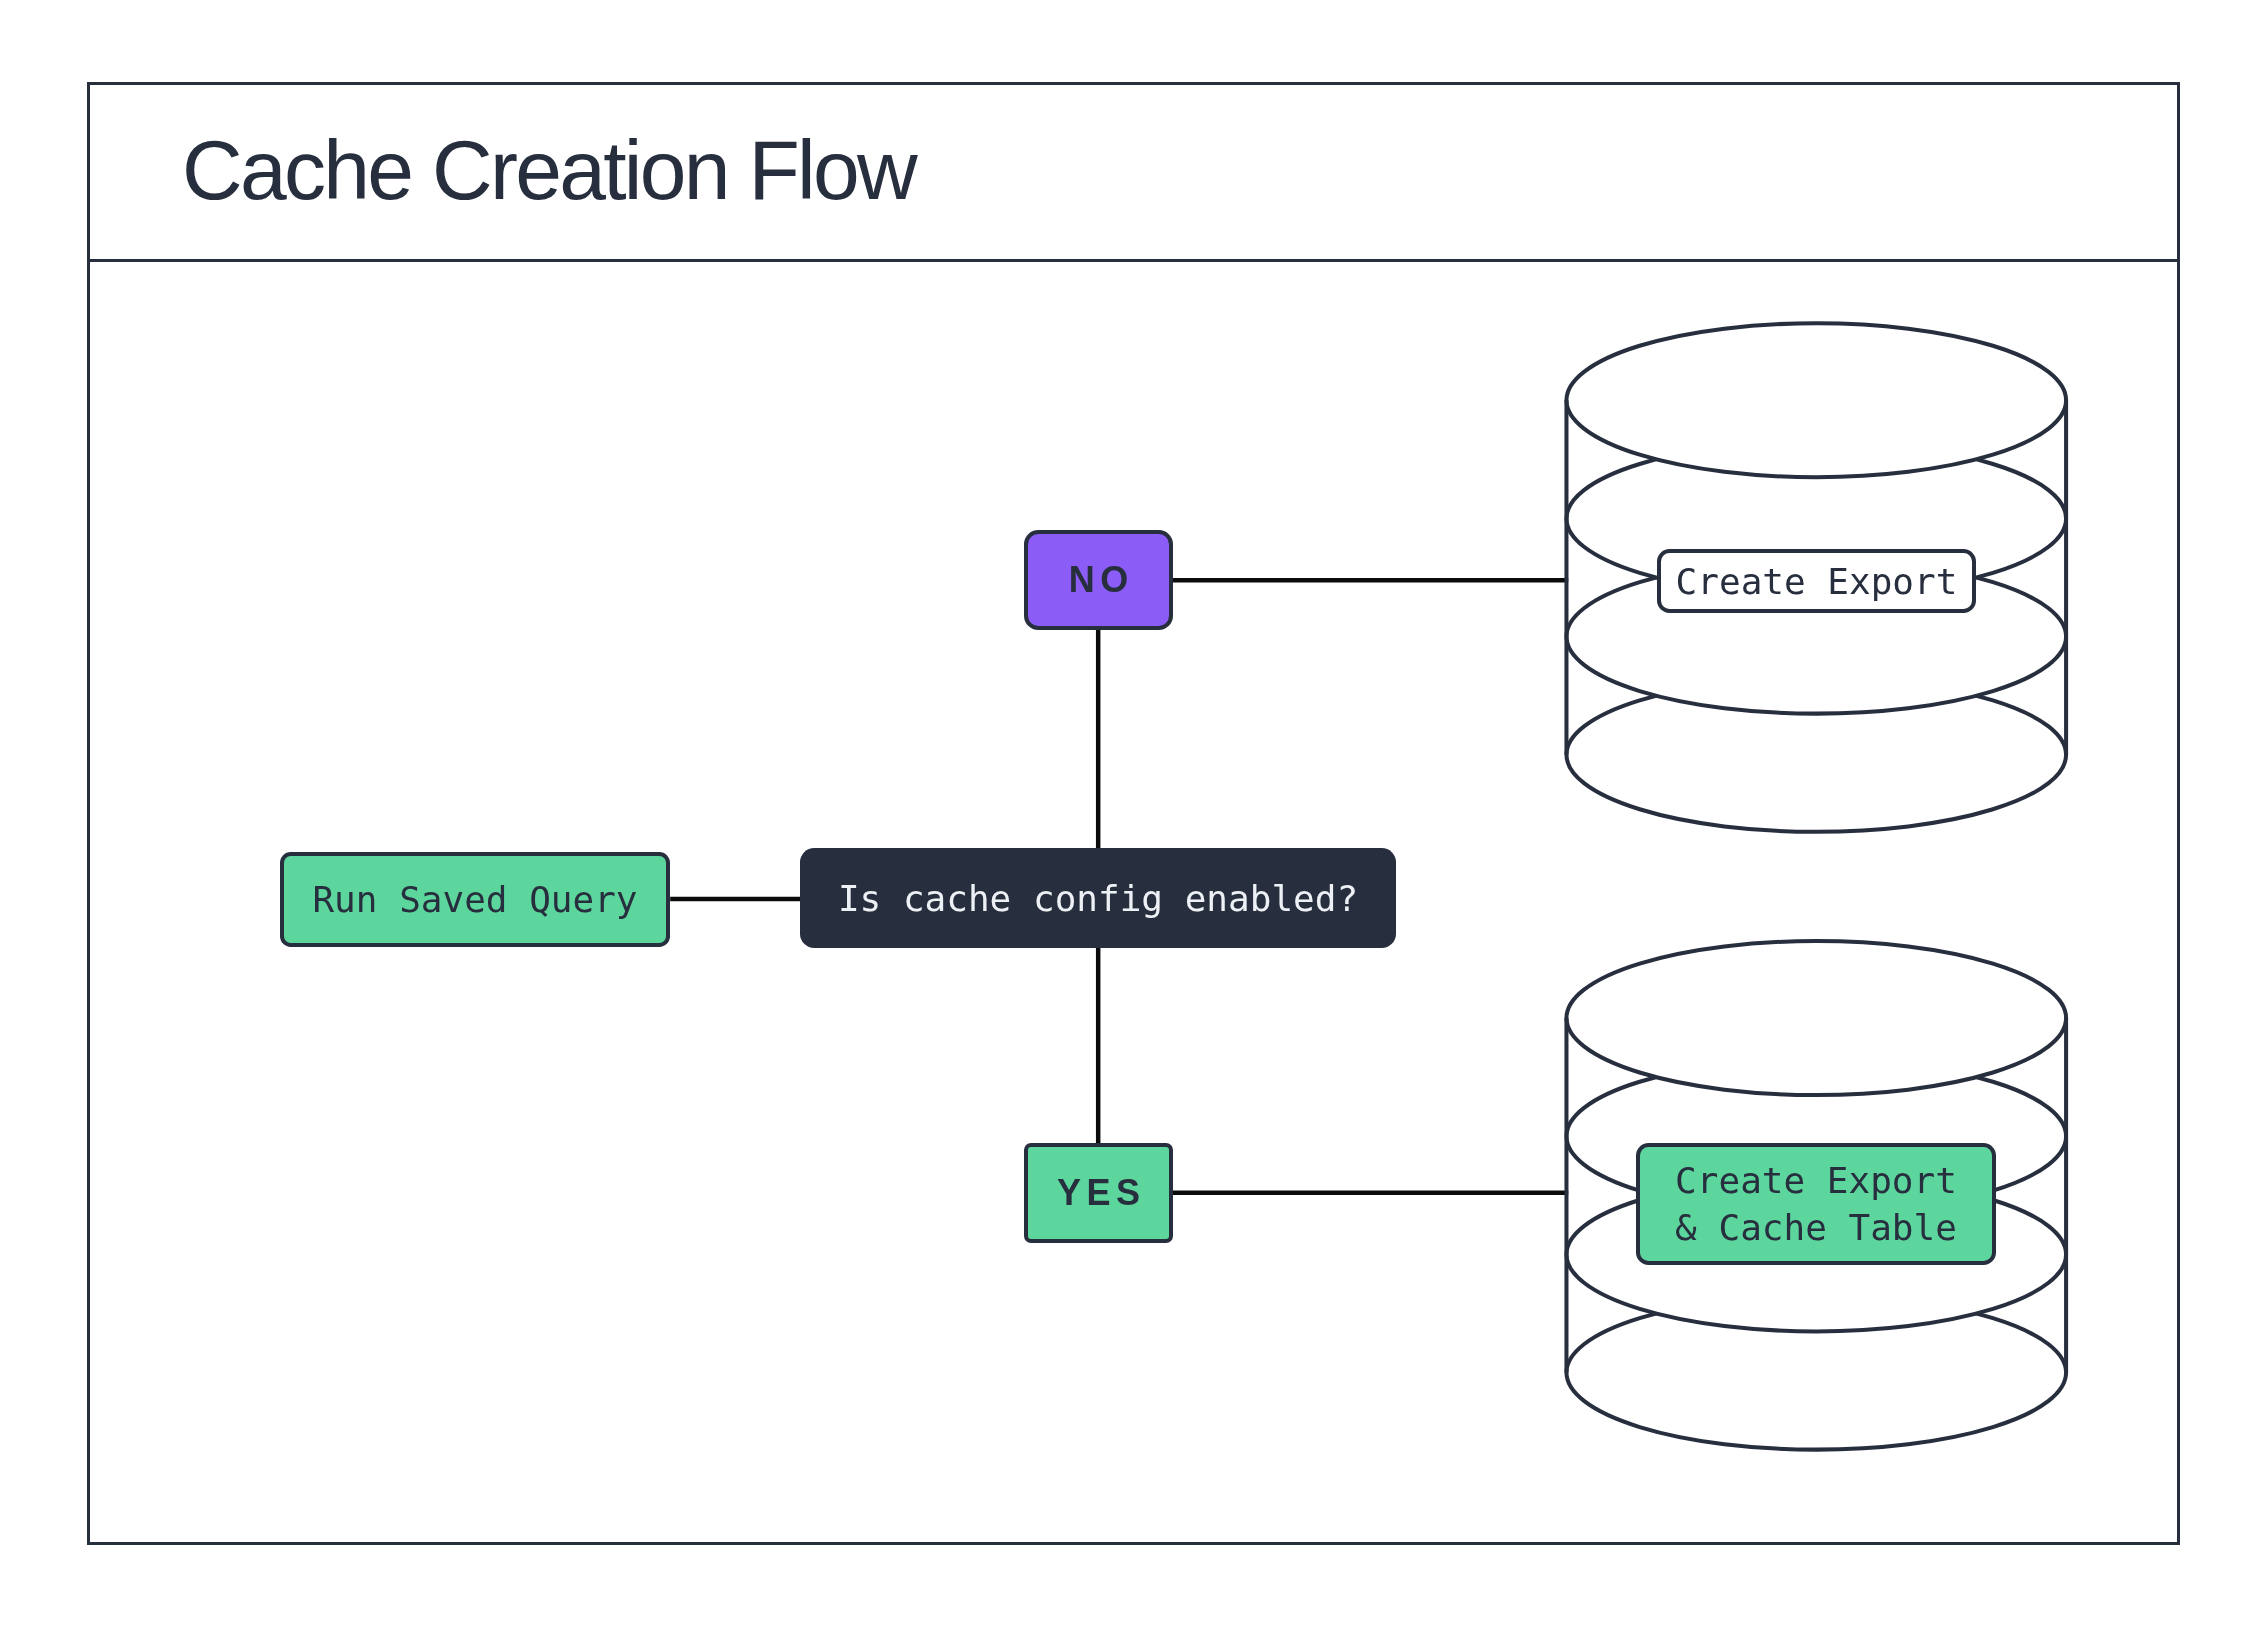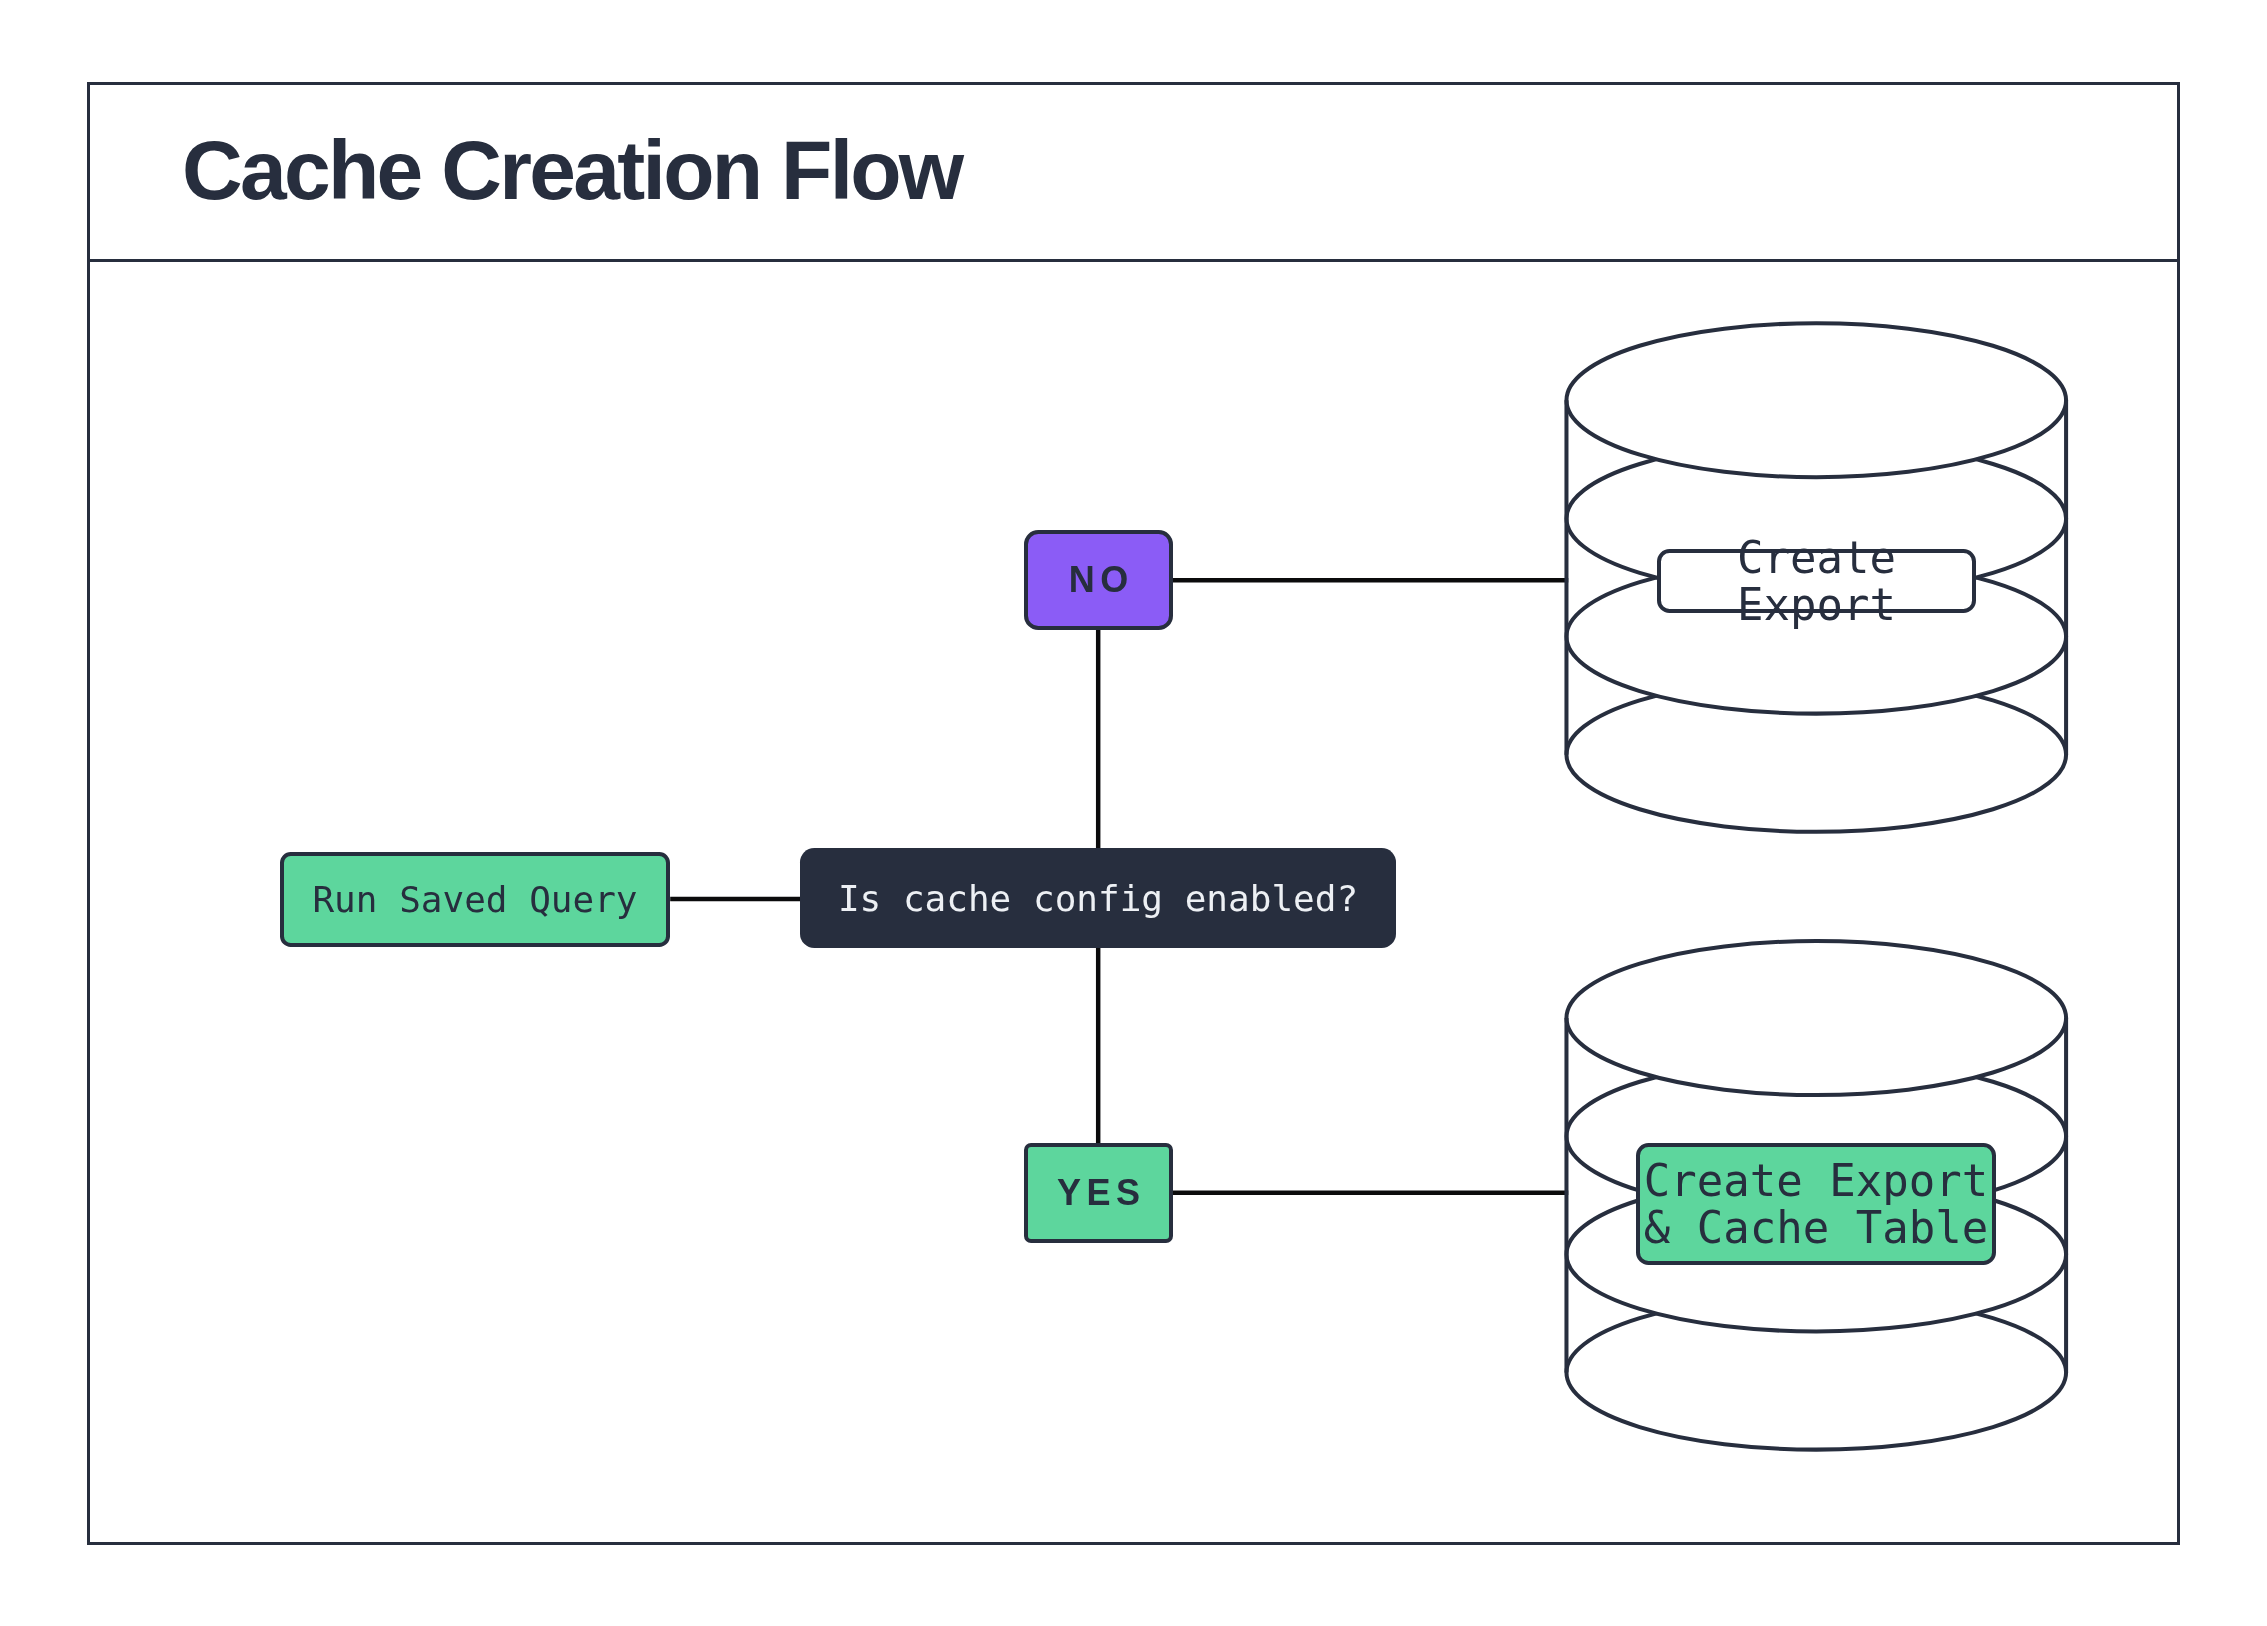--- a/index.html
+++ b/index.html
@@ -17,21 +17,21 @@
     position:absolute;left:87px;top:82px;width:2093px;height:1463px;
     border:3.6px solid var(--navy);background:transparent;
   }
   .header{
     position:absolute;left:87px;top:82px;width:2093px;height:180px;
     border-bottom:3.6px solid var(--navy);
     display:flex;align-items:center;
   }
   .title{
     font-family:"Liberation Sans","DejaVu Sans",sans-serif;
-    font-weight:bold;font-size:84px;letter-spacing:-2.7px;
+    font-weight:normal;font-size:84px;letter-spacing:-2.7px;
     color:var(--navy);padding-left:95px;
   }
 
   svg.canvas{position:absolute;left:0;top:0;width:2268px;height:1626px;}
 
   .node{
     position:absolute;display:flex;align-items:center;justify-content:center;
     text-align:center;font-size:36px;color:var(--navy);
   }
   .node-start{
@@ -48,21 +48,21 @@
     font-family:"Liberation Sans","DejaVu Sans",sans-serif;
     font-weight:600;font-size:36px;letter-spacing:5.4px;
     padding-left:5.4px; 
   }
   .node-no{left:1024px;top:530px;}
   .node-yes{left:1024px;top:1143px;background:var(--green);border-radius:7px;}
 
   .db-label{
     position:absolute;display:flex;flex-direction:column;
     align-items:center;justify-content:center;text-align:center;
-    font-size:44px;line-height:47px;color:var(--navy);
+    font-size:36px;line-height:47px;color:var(--navy);
     background:#fff;border:4.5px solid var(--navy);border-radius:12.5px;
   }
   .db-label-export{left:1657px;top:549px;width:319px;height:64px;}
   .db-label-cache{left:1636px;top:1143px;width:360px;height:122px;background:var(--green);}
 </style>
 </head>
 <body>
 
 <svg class="canvas" viewBox="0 0 2532 1816" xmlns="http://www.w3.org/2000/svg">
 

